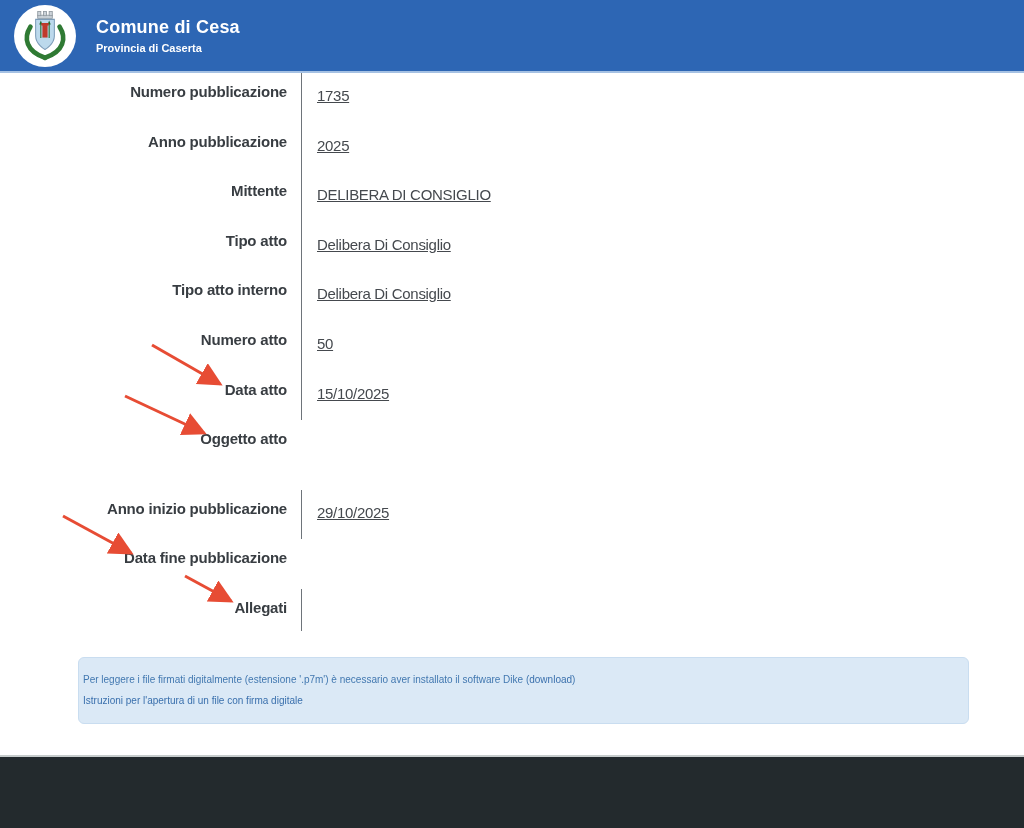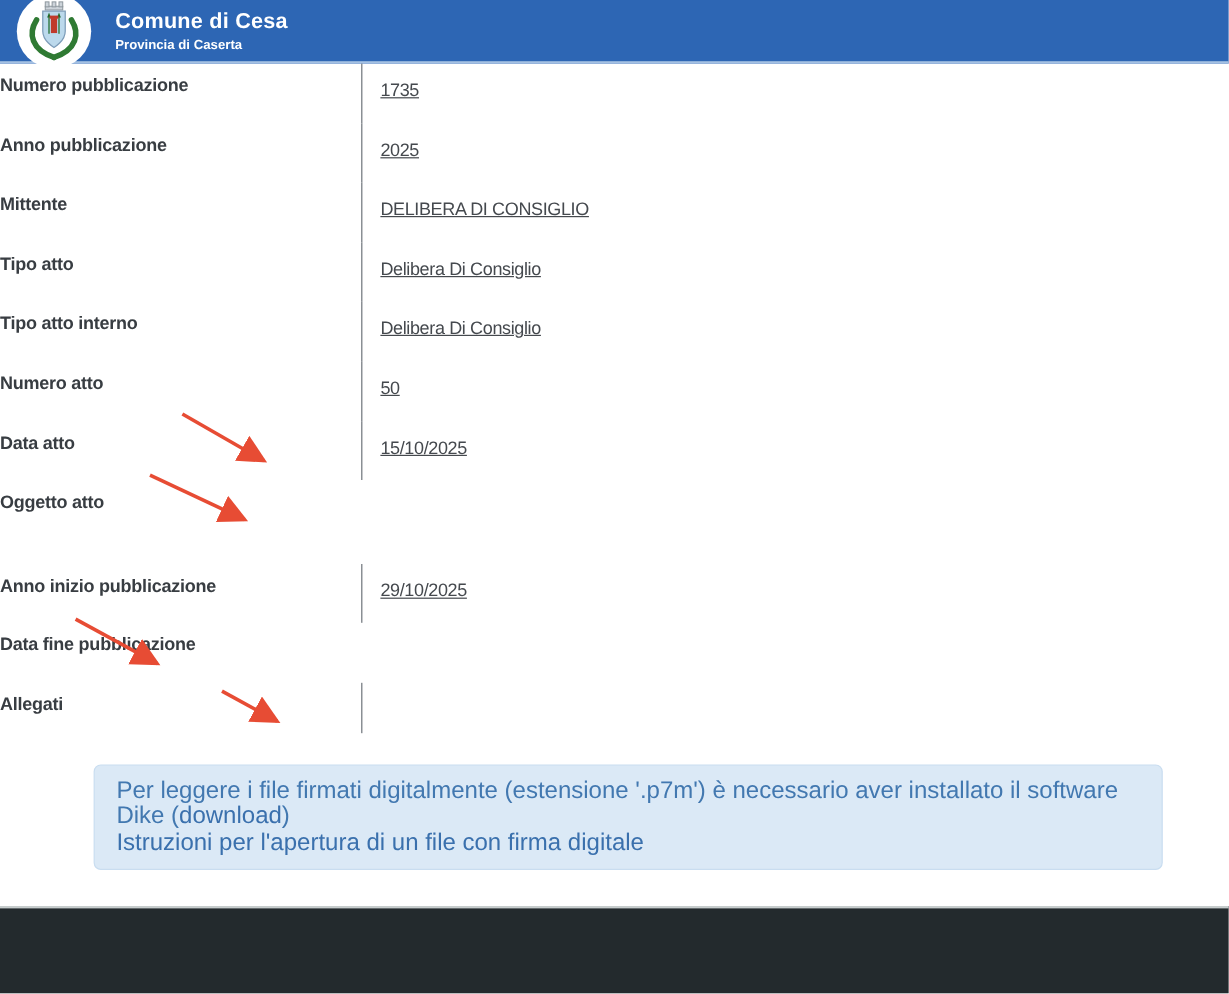--- a/index.html
+++ b/index.html
@@ -6,21 +6,21 @@
   html, body {
     margin: 0; padding: 0;
     width: 1024px; height: 828px;
     background: #ffffff;
     font-family: "Liberation Sans", sans-serif;
     overflow: hidden;
     position: relative;
   }
   
   .site-header {
-    height: 53px;
+    height: 73px;
     background: #2d66b4;
     border-bottom: 2px solid #a5c1e3;
     display: flex;
     align-items: center;
   }
   .logo-circle {
     width: 62px; height: 62px;
     border-radius: 50%;
     background: #ffffff;
     margin-left: 14px;
@@ -31,20 +31,21 @@
   .header-title { font-size: 18px; font-weight: 700; letter-spacing: 0.2px; }
   .header-subtitle { font-size: 11px; margin-top: 4px; font-weight: 700; }
 
   
   .detail { width: 100%; }
   .row { display: flex; height: 49.6px; }
   .row.tall { height: 69.4px; flex-direction: column; }
   .row.last { height: 42px; }
   .row .label {
     width: 287px;
+    text-align: right;
     font-weight: 700;
     font-size: 15px;
     color: #383d42;
     padding-top: 10px;
     letter-spacing: -0.2px;
     flex: 0 0 auto;
   }
   .row .value {
     flex: 1;
     margin-left: 14px;
@@ -64,22 +65,22 @@
   }
   .oggetto-line { line-height: 26px; }
 
   
   .info-box {
     margin: 26px 0 0 78px;
     width: 891px;
     background: #dbe9f6;
     border: 1px solid #c9ddf0;
     border-radius: 6px;
-    padding: 11px 18px;
-    font-size: 20px;
+    padding: 11px 4px;
+    font-size: 10px;
     line-height: 21.5px;
     color: #4278b0;
   }
   .info-box a, .info-link {
     color: #3a70ad;
     text-decoration: none;
     cursor: pointer;
   }
 
   

